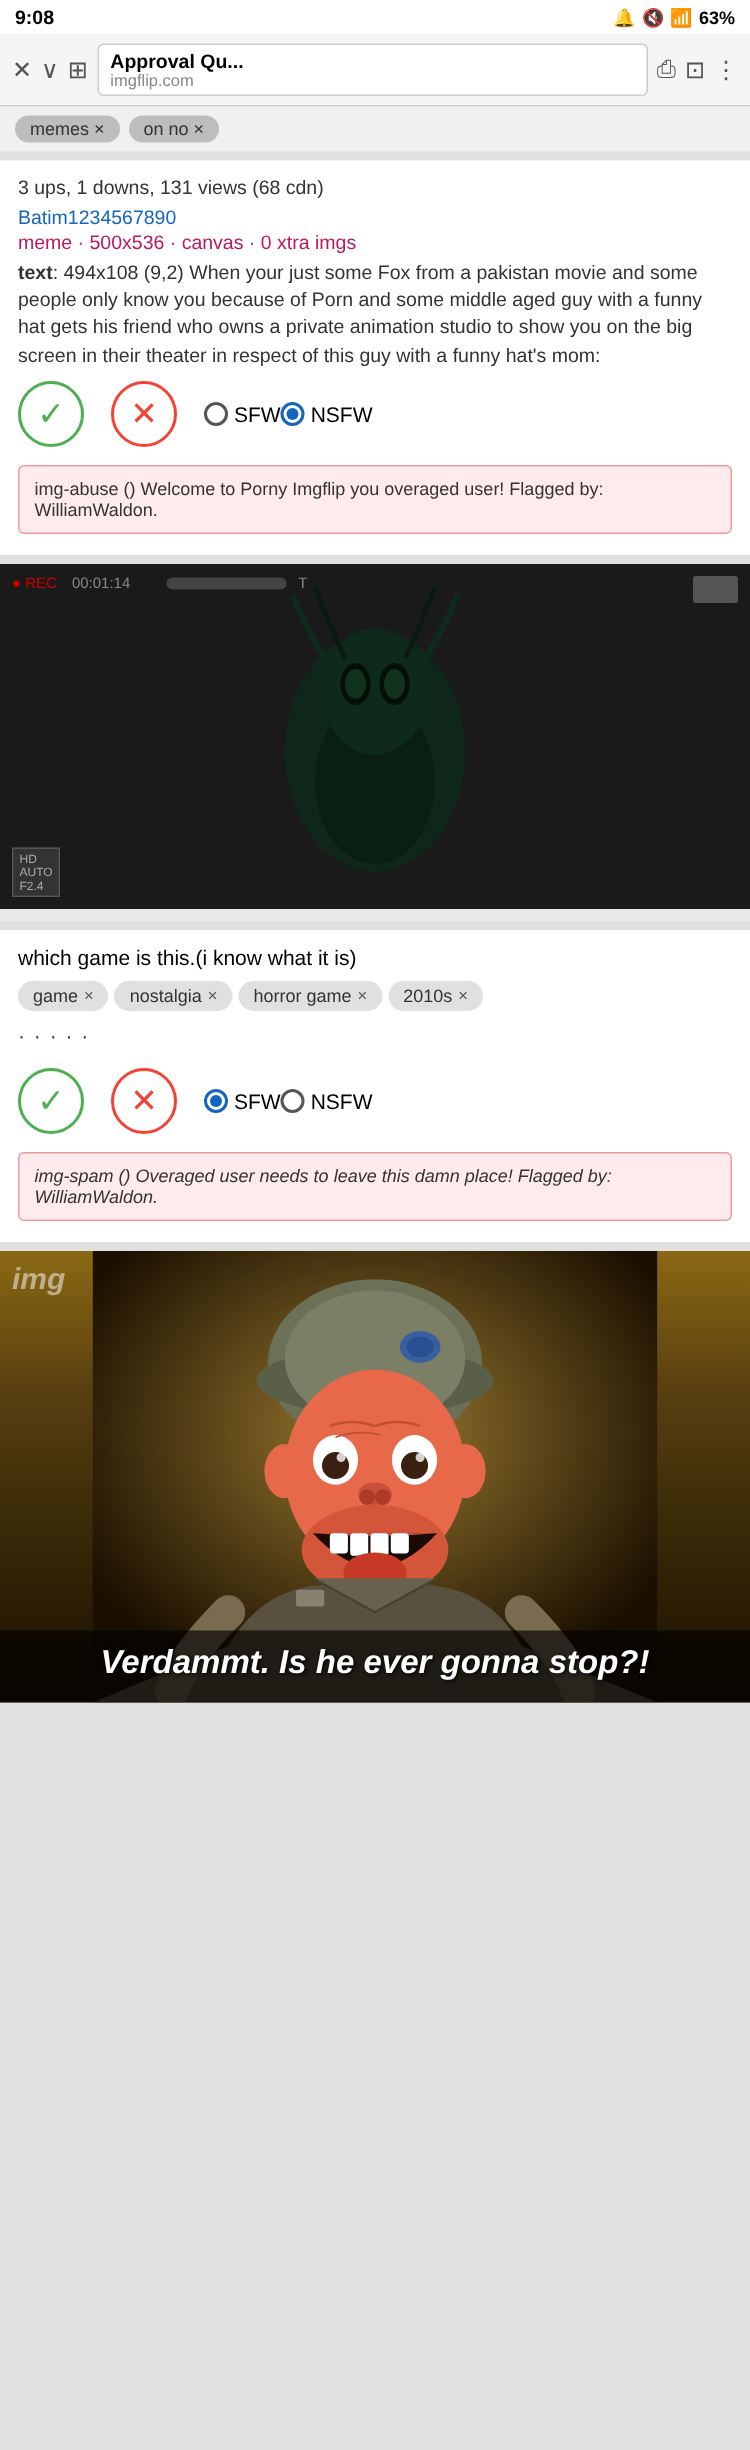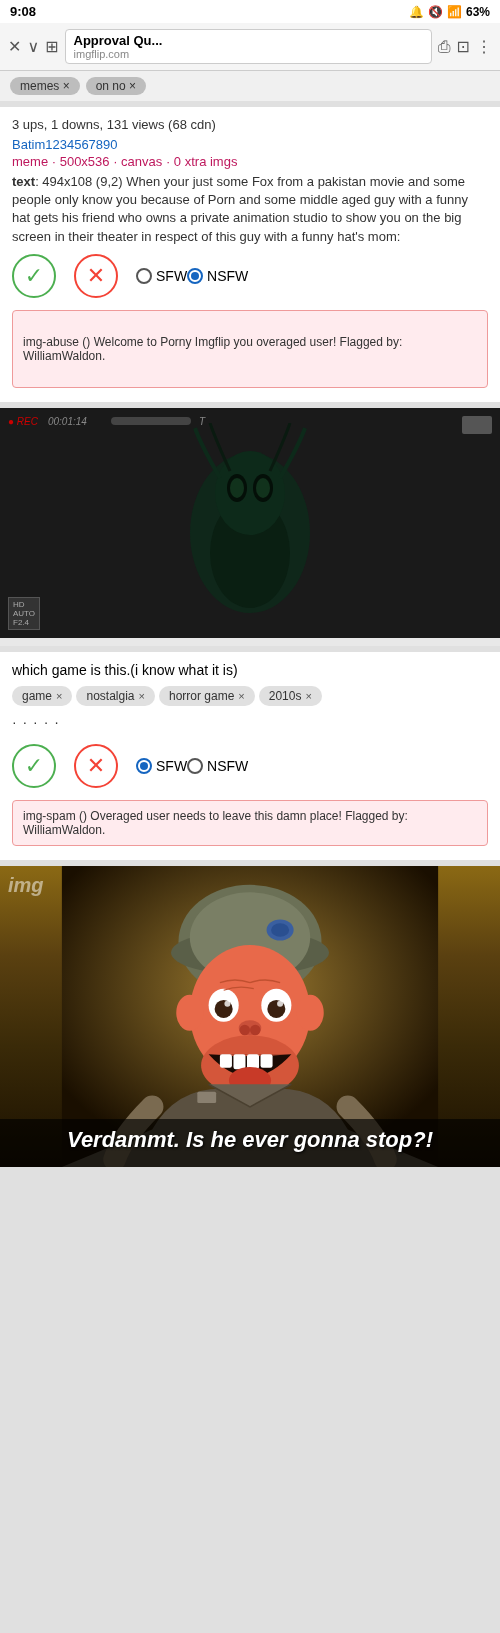--- a/index.html
+++ b/index.html
@@ -114,41 +114,41 @@
       border-radius: 50%;
       background: #1565c0;
       display: block;
     }
 
     
     .flagged-msg {
       background: #ffebee;
       border: 1px solid #ef9a9a;
       border-radius: 4px;
-      padding: 24px 10px;
+      padding: 8px 10px;
       font-size: 12px;
       color: #333;
       margin: 4px 0;
     }
 
     
     .dark-image-section {
       background: #1a1a1a;
       height: 230px;
       display: flex;
       align-items: center;
       justify-content: center;
       position: relative;
       overflow: hidden;
     }
     
     .game-hud-tl {
       position: absolute; top: 8px; left: 8px;
       color: #888; font-size: 10px;
-      display: flex; gap: 4px; align-items: center; font-style: italic;
+      display: flex; gap: 4px; align-items: center;
     }
     .rec-dot { color: #c00; font-size: 10px; }
     .game-hud-br {
       position: absolute; bottom: 8px; left: 8px;
       color: #888; font-size: 9px;
     }
     .game-hud-tr {
       position: absolute; top: 8px; right: 8px;
       color: #888; font-size: 9px;
     }
@@ -211,20 +211,21 @@
 
     
     .spam-msg {
       background: #ffebee;
       border: 1px solid #ef9a9a;
       border-radius: 4px;
       padding: 8px 10px;
       font-size: 12px;
       color: #333;
       margin: 4px 0;
+      font-style: italic;
     }
   </style>
 </head>
 <body>
 
 <div class="status-bar">
   <span class="time">9:08</span>
   <div class="status-icons">
     <span>🔔</span>
     <span>🔇</span>

